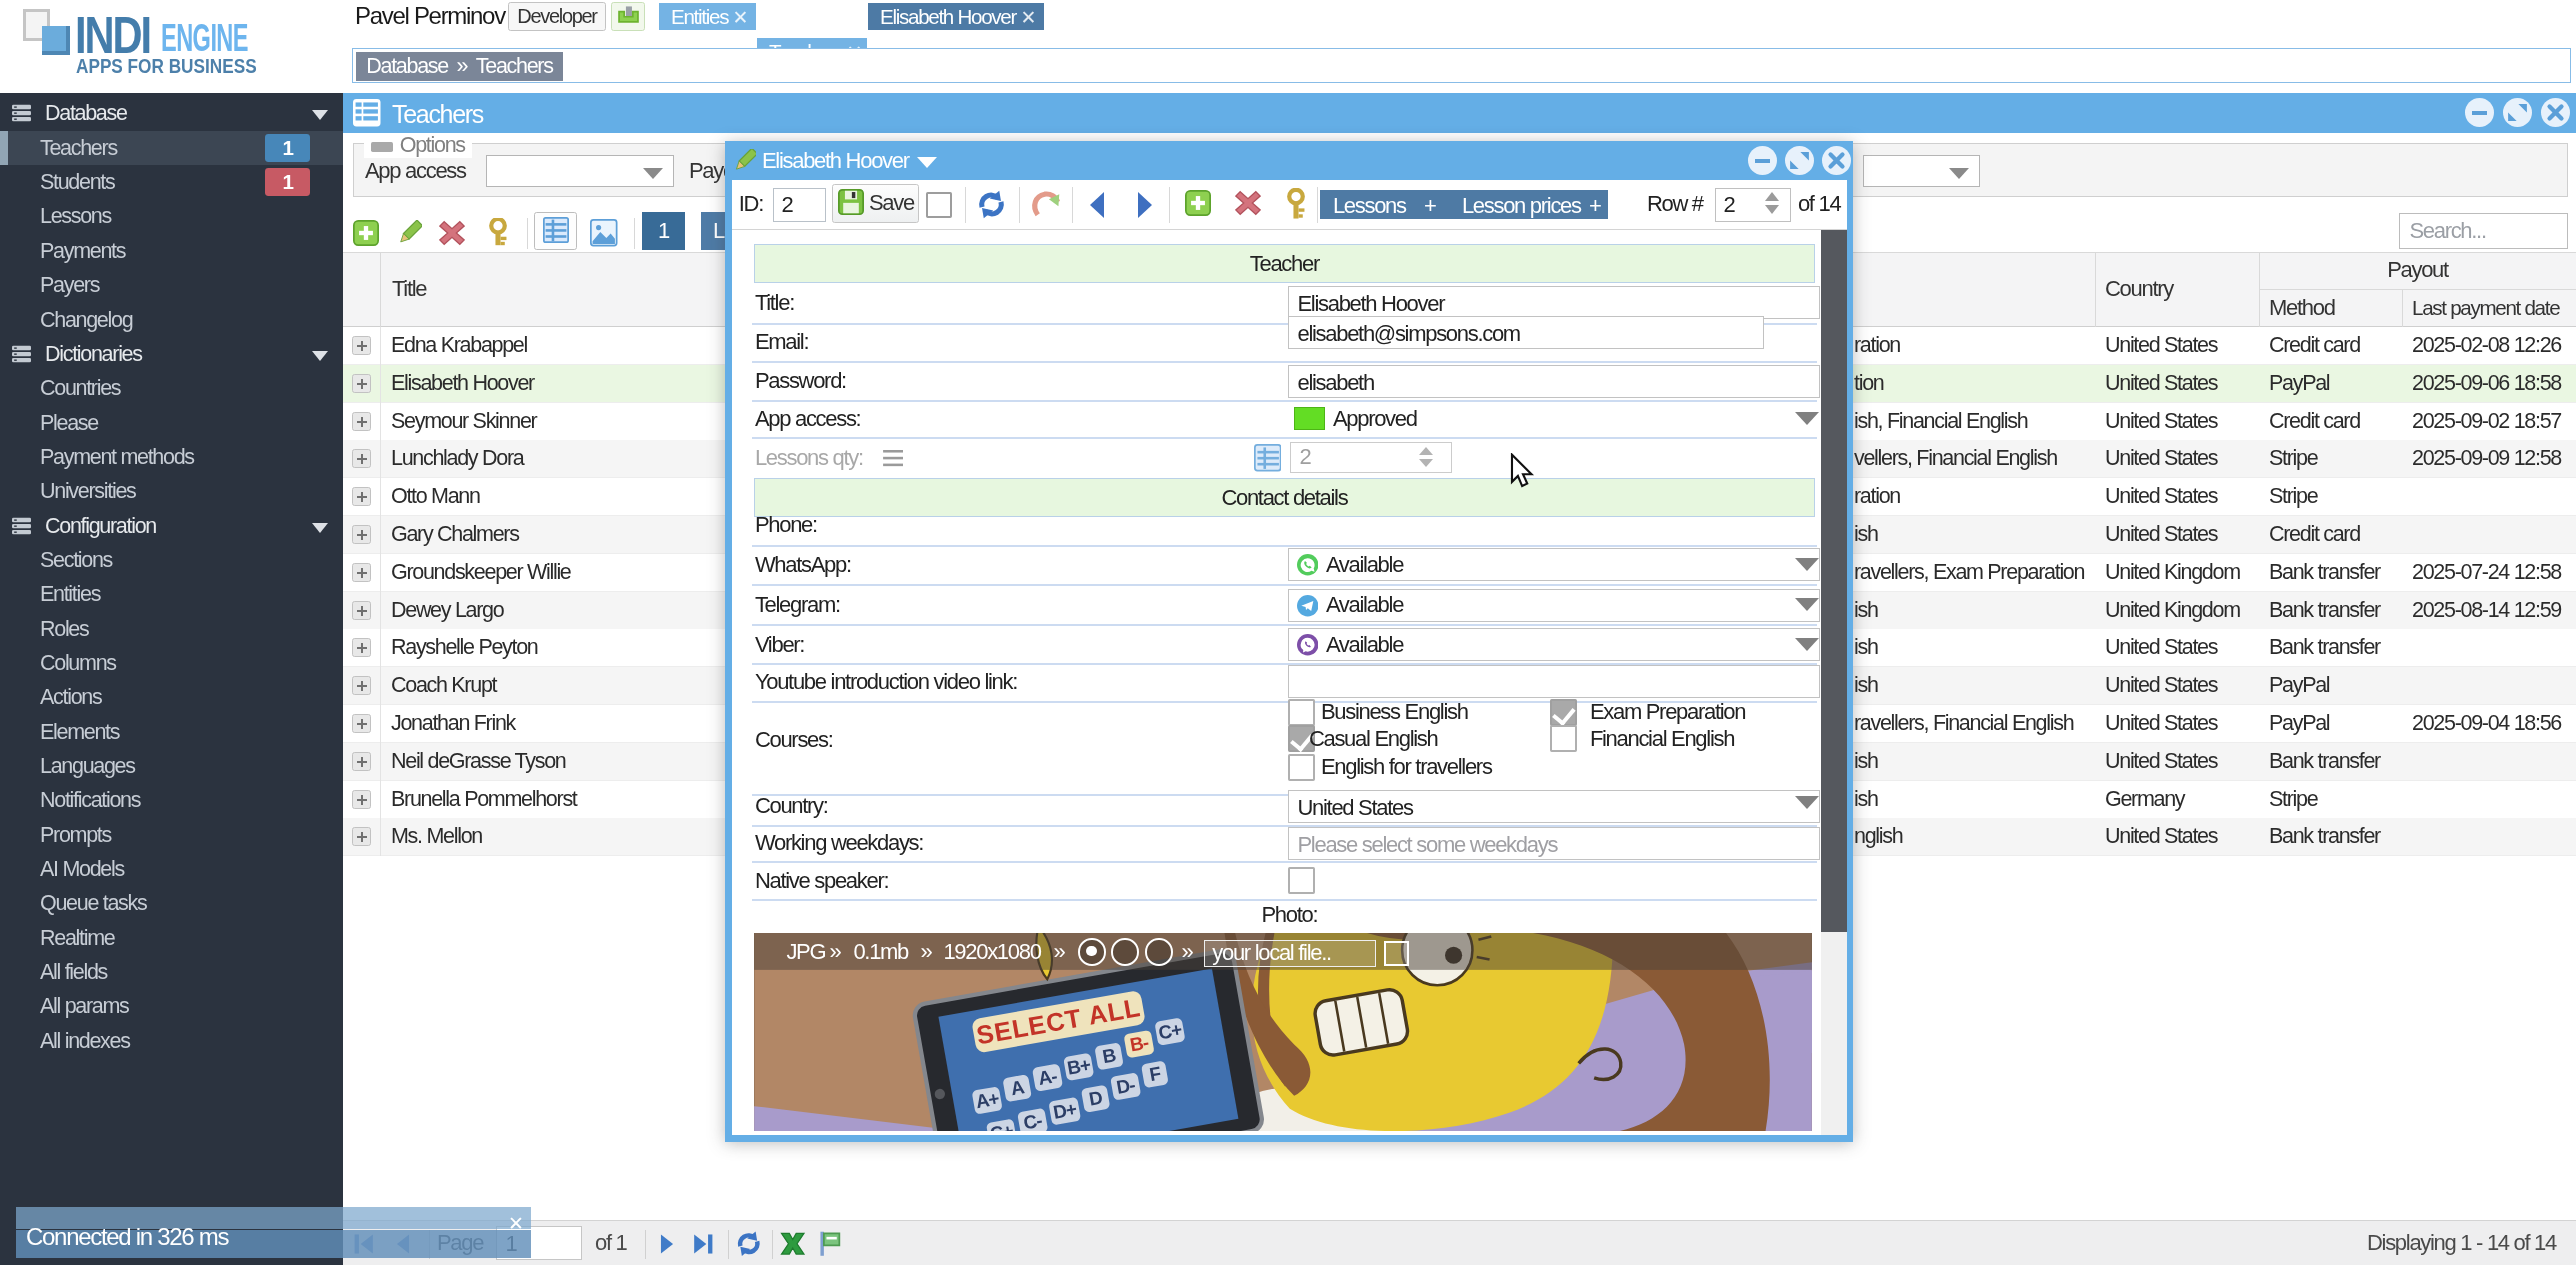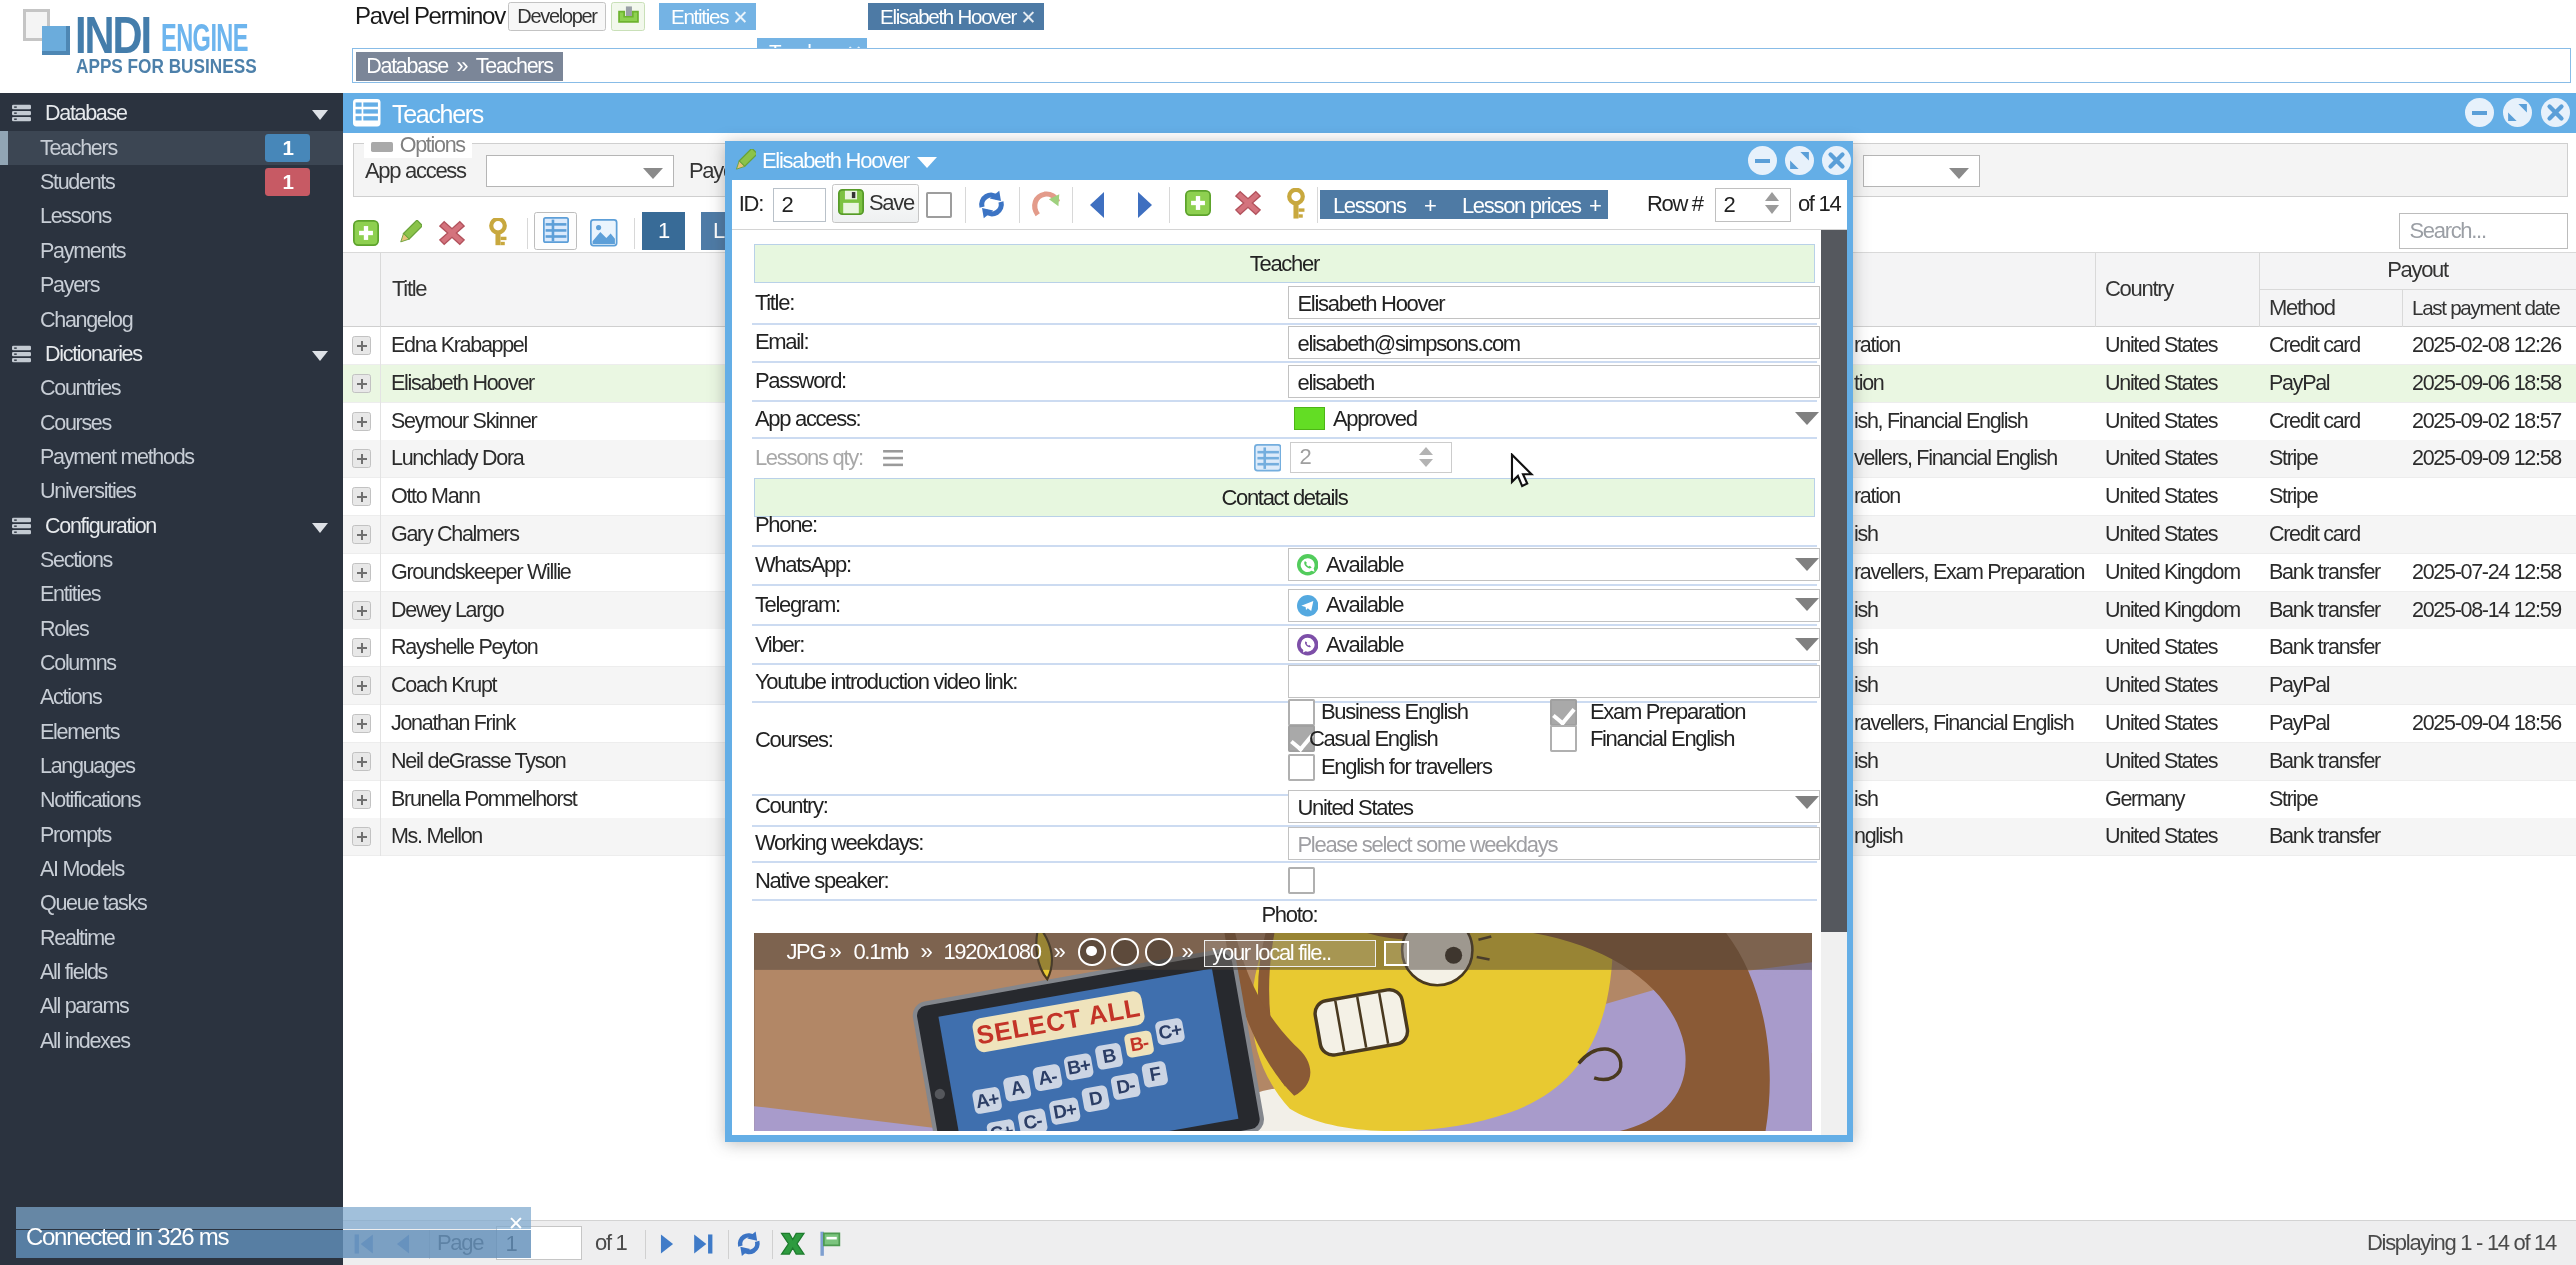--- a/index.html
+++ b/index.html
@@ -77,21 +77,21 @@
 <div class="menu-item" style="top:210px;"><span style="margin-left:40px;">Changelog</span></div>
 <div class="menu-item menu-head" style="top:244px;"><svg class="srv-ico" viewBox="0 0 22 22">
           <rect x="0" y="1" width="22" height="5" rx="1.5" fill="#c3cad2"></rect>
           <rect x="0" y="8" width="22" height="5" rx="1.5" fill="#c3cad2"></rect>
           <rect x="0" y="15" width="22" height="5" rx="1.5" fill="#c3cad2"></rect>
           <rect x="2.5" y="2.8" width="3" height="1.6" fill="#2b333f"></rect>
           <rect x="2.5" y="9.8" width="3" height="1.6" fill="#2b333f"></rect>
           <rect x="2.5" y="16.8" width="3" height="1.6" fill="#2b333f"></rect>
         </svg><span style="margin-left:45px;">Dictionaries</span><div class="caret-w"></div></div>
 <div class="menu-item" style="top:278px;"><span style="margin-left:40px;">Countries</span></div>
-<div class="menu-item" style="top:313px;"><span style="margin-left:40px;">Courses</span></div>
+<div class="menu-item" style="top:313px;"><span style="margin-left:40px;">Please</span></div>
 <div class="menu-item" style="top:347px;"><span style="margin-left:40px;">Payment methods</span></div>
 <div class="menu-item" style="top:381px;"><span style="margin-left:40px;">Universities</span></div>
 <div class="menu-item menu-head" style="top:416px;"><svg class="srv-ico" viewBox="0 0 22 22">
           <rect x="0" y="1" width="22" height="5" rx="1.5" fill="#c3cad2"></rect>
           <rect x="0" y="8" width="22" height="5" rx="1.5" fill="#c3cad2"></rect>
           <rect x="0" y="15" width="22" height="5" rx="1.5" fill="#c3cad2"></rect>
           <rect x="2.5" y="2.8" width="3" height="1.6" fill="#2b333f"></rect>
           <rect x="2.5" y="9.8" width="3" height="1.6" fill="#2b333f"></rect>
           <rect x="2.5" y="16.8" width="3" height="1.6" fill="#2b333f"></rect>
         </svg><span style="margin-left:45px;">Configuration</span><div class="caret-w"></div></div>
@@ -443,21 +443,21 @@
   <div class="abs" style="left:983px;top:7.7px;width:76px;height:34px;border:1.7px solid #c0c0c0;background:#fff;font-size:22px;line-height:31px;padding-left:7.7px;color:#222;">2</div>
   <div class="abs" style="left:1033px;top:12px;width:0;height:0;border-left:7.7px solid transparent;border-right:7.7px solid transparent;border-bottom:9.4px solid #9b9b9b;"></div>
   <div class="abs" style="left:1033px;top:25px;width:0;height:0;border-left:7.7px solid transparent;border-right:7.7px solid transparent;border-top:9.4px solid #9b9b9b;"></div>
   <div class="abs" style="left:1066px;top:11px;font-size:22px;color:#222;">of 14</div>
 
   <div class="fband" style="left:22px;top:64px;width:1061px;line-height:37px;">Teacher</div>
   <div class="fl" style="left:23px;top:110px;">Title:</div>
   <div class="finput" style="left:556px;top:106px;width:532px;">Elisabeth Hoover</div>
   <div class="frow-sep" style="left:20.6px;top:143px;width:1065px;"></div>
   <div class="fl" style="left:23px;top:149px;">Email:</div>
-  <div class="finput" style="left:556px;top:146px;width:532px;">elisabeth@simpsons.com</div>
+  <div class="finput" style="left:556px;top:136px;width:476px;">elisabeth@simpsons.com</div>
   <div class="frow-sep" style="left:20.6px;top:181px;width:1065px;"></div>
   <div class="fl" style="left:23px;top:188px;">Password:</div>
   <div class="finput" style="left:556px;top:185px;width:532px;">elisabeth</div>
   <div class="frow-sep" style="left:20.6px;top:220px;width:1065px;"></div>
   <div class="fl" style="left:23px;top:226px;">App access:</div>
   <div class="abs" style="left:562px;top:227px;width:31px;height:23px;background:#63dd24;border:0.9px solid #4db516;"></div>
   <div class="fl" style="left:601px;top:226px;">Approved</div>
   <div class="fcaret" style="left:1063px;top:232px;"></div>
   <div class="frow-sep" style="left:20.6px;top:257px;width:1065px;"></div>
   <div class="fl" style="left:23px;top:265px;color:#a8a8a8;">Lessons qty:</div>

